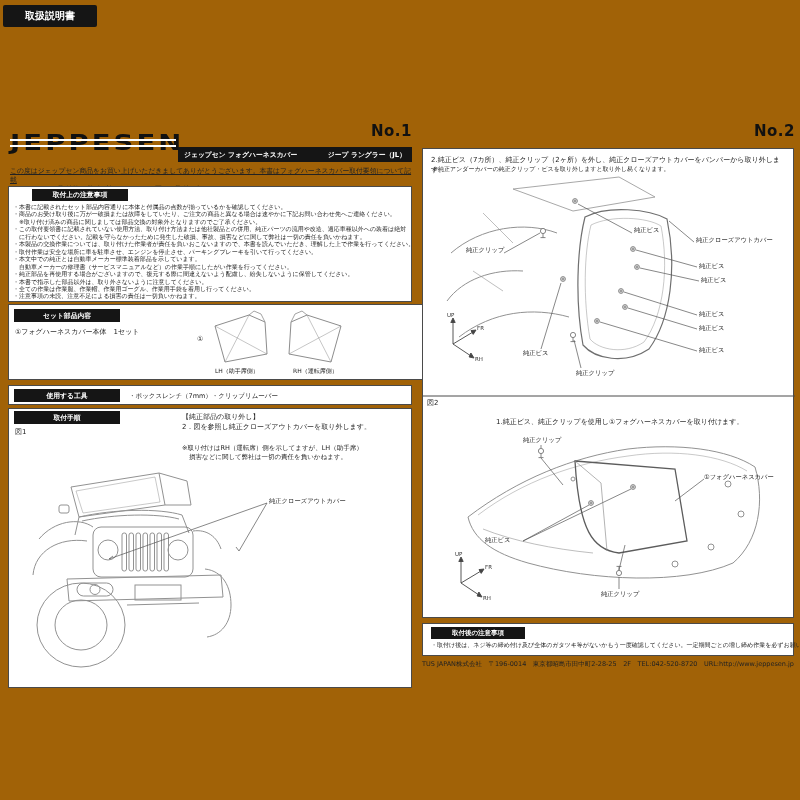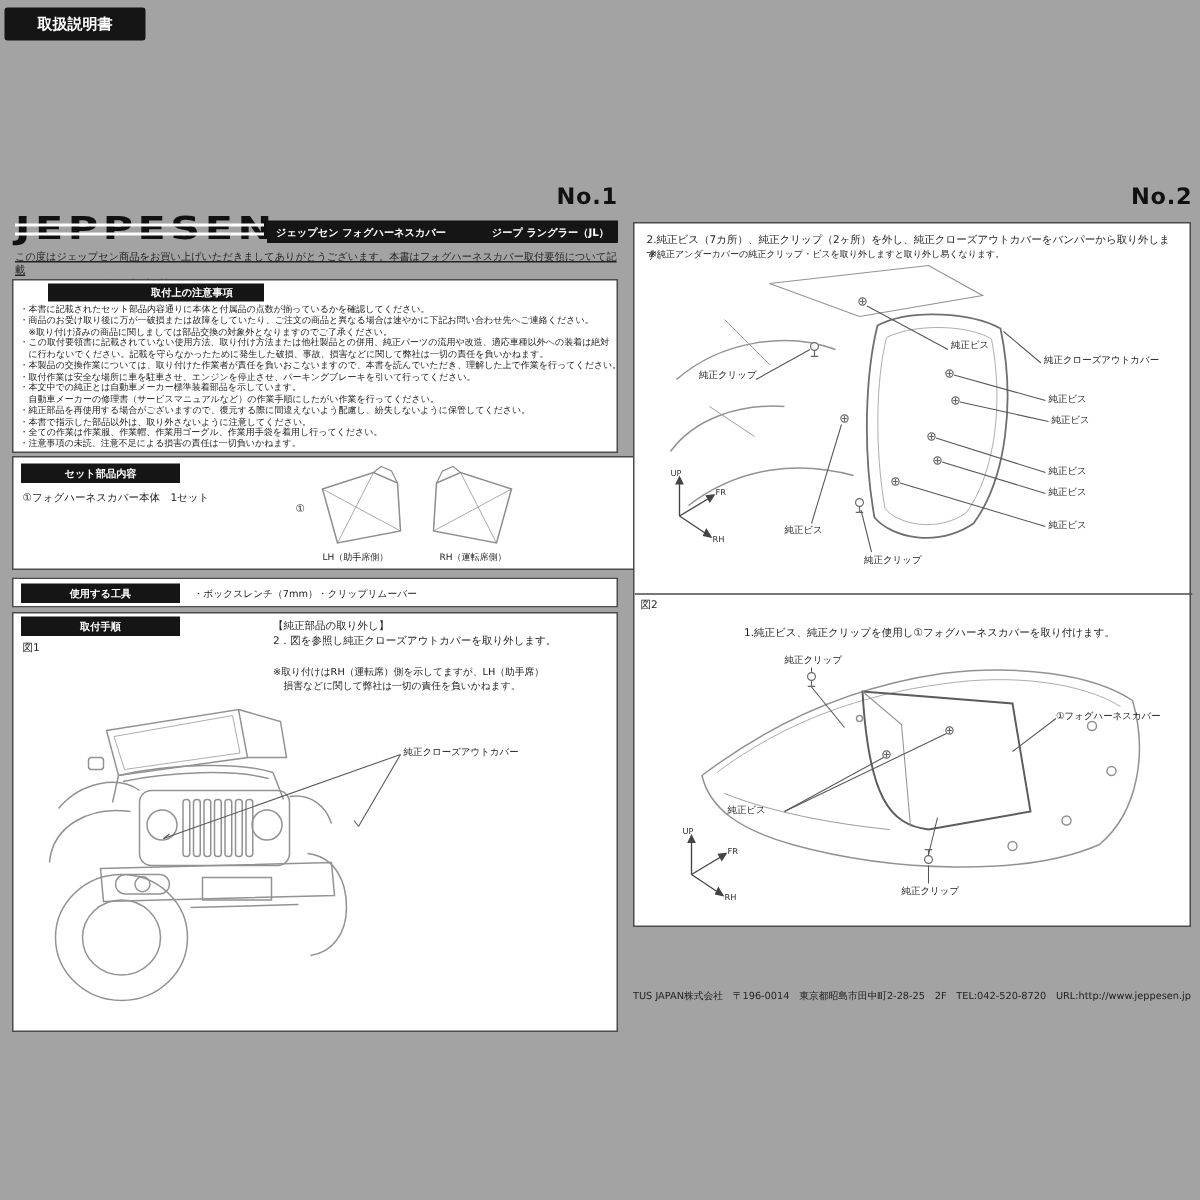--- a/index.html
+++ b/index.html
@@ -1,16 +1,16 @@
 <!DOCTYPE html>
 <html><head>
 <meta charset="utf-8">
 <style>
   html,body{margin:0;padding:0;background:#fff;}
-  #sheet{position:relative;width:800px;height:800px;background:#a3a3a3;overflow:hidden;
+  #sheet{position:relative;width:800px;height:800px;background:#a16207;overflow:hidden;
          font-family:"DejaVu Sans","Liberation Sans",sans-serif;color:#222;}
   .abs{position:absolute;}
   .blackbox{background:#151515;color:#fff;display:flex;align-items:center;justify-content:center;
             font-weight:bold;white-space:nowrap;}
   .bordered{border:1px solid #4a4a4a;box-sizing:border-box;background:#fff;}
   .pageno{font-weight:bold;font-size:15px;text-align:right;letter-spacing:0.5px;color:#111;}
   .tinytxt{font-size:6px;line-height:7.45px;color:#222;white-space:nowrap;}
   .callout{position:absolute;font-size:6.3px;color:#222;white-space:nowrap;}
   .capt{position:absolute;font-size:6px;color:#222;white-space:nowrap;}
   .logo-txt{font-weight:bold;font-size:27px;letter-spacing:3px;color:#111;
@@ -20,38 +20,38 @@
 </style>
 </head>
 <body>
 
 <div id="sheet">
 
   <div class="abs blackbox" style="left:3px;top:5px;width:94px;height:22px;font-size:10px;border-radius:2px;">取扱説明書</div>
 
   <div class="abs pageno" style="left:330px;top:122px;width:82px;">No.1</div>
 
-  <div class="abs" style="left:10px;top:142px;width:166px;height:26px;">
+  <div class="abs" style="left:10px;top:132px;width:166px;height:26px;">
     <div class="logo-txt">JEPPESEN</div>
     <div class="stripe" style="left:0;top:7px;width:166px;"></div>
     <div class="stripe" style="left:0;top:13px;width:166px;"></div>
   </div>
 
   <div class="abs blackbox" style="left:178px;top:147px;width:234px;height:15px;justify-content:space-between;padding:0 6px;box-sizing:border-box;gap:12px;">
     <span style="font-size:6.8px;">ジェップセン フォグハーネスカバー</span>
     <span style="font-size:6.8px;">ジープ ラングラー（JL）</span>
   </div>
 
   <div class="abs" style="left:10px;top:167px;width:402px;font-size:6.8px;line-height:9px;color:#222;text-decoration:underline;">
     <div>この度はジェップセン商品をお買い上げいただきましてありがとうございます。本書はフォグハーネスカバー取付要領について記載</div>
     <div>しております。取付前に必ずお読みいただき、正しい取付を行ってください。</div>
   </div>
 
   <div class="abs bordered" style="left:8px;top:186px;width:404px;height:116px;">
-    <div class="abs blackbox" style="left:23px;top:2px;width:96px;height:12px;font-size:6.8px;padding-left:48px;">取付上の注意事項</div>
+    <div class="abs blackbox" style="left:23px;top:2px;width:96px;height:12px;font-size:6.8px;">取付上の注意事項</div>
     <div class="abs" style="left:4px;top:16px;right:3px;">
       <div class="tinytxt">・本書に記載されたセット部品内容通りに本体と付属品の点数が揃っているかを確認してください。</div>
       <div class="tinytxt">・商品のお受け取り後に万が一破損または故障をしていたり、ご注文の商品と異なる場合は速やかに下記お問い合わせ先へご連絡ください。</div>
       <div class="tinytxt">　※取り付け済みの商品に関しましては部品交換の対象外となりますのでご了承ください。</div>
       <div class="tinytxt">・この取付要領書に記載されていない使用方法、取り付け方法または他社製品との併用、純正パーツの流用や改造、適応車種以外への装着は絶対</div>
       <div class="tinytxt">　に行わないでください。記載を守らなかったために発生した破損、事故、損害などに関して弊社は一切の責任を負いかねます。</div>
       <div class="tinytxt">・本製品の交換作業については、取り付けた作業者が責任を負いおこないますので、本書を読んでいただき、理解した上で作業を行ってください。</div>
       <div class="tinytxt">・取付作業は安全な場所に車を駐車させ、エンジンを停止させ、パーキングブレーキを引いて行ってください。</div>
       <div class="tinytxt">・本文中での純正とは自動車メーカー標準装着部品を示しています。</div>
       <div class="tinytxt">　自動車メーカーの修理書（サービスマニュアルなど）の作業手順にしたがい作業を行ってください。</div>
@@ -274,16 +274,20 @@
 
     <div class="abs" style="left:4px;top:249px;font-size:7px;">図2</div>
     <div class="abs" style="left:73px;top:268px;font-size:7px;">1.純正ビス、純正クリップを使用し①フォグハーネスカバーを取り付けます。</div>
 
     <div class="callout" style="left:100px;top:287px;">純正クリップ</div>
     <div class="callout" style="left:281px;top:324px;">①フォグハーネスカバー</div>
     <div class="callout" style="left:62px;top:387px;">純正ビス</div>
     <div class="callout" style="left:178px;top:441px;">純正クリップ</div>
   </div>
 
+  <div class="abs bordered" style="left:422px;top:623px;width:372px;height:33px;">
+    <div class="abs blackbox" style="left:8px;top:3px;width:94px;height:12px;font-size:6.5px;">取付後の注意事項</div>
+    <div class="abs" style="left:8px;top:17px;font-size:6px;white-space:nowrap;">・取付け後は、ネジ等の締め付け及び全体のガタツキ等がないかもう一度確認してください。一定期間ごとの増し締め作業を必ずお願いします。</div>
+  </div>
 
   <div class="abs" style="left:422px;top:660px;width:372px;font-size:6.5px;color:#222;white-space:nowrap;">TUS JAPAN株式会社　〒196-0014　東京都昭島市田中町2-28-25　2F　TEL:042-520-8720　URL:http://www.jeppesen.jp</div>
 
 </div>
 
 </body></html>

